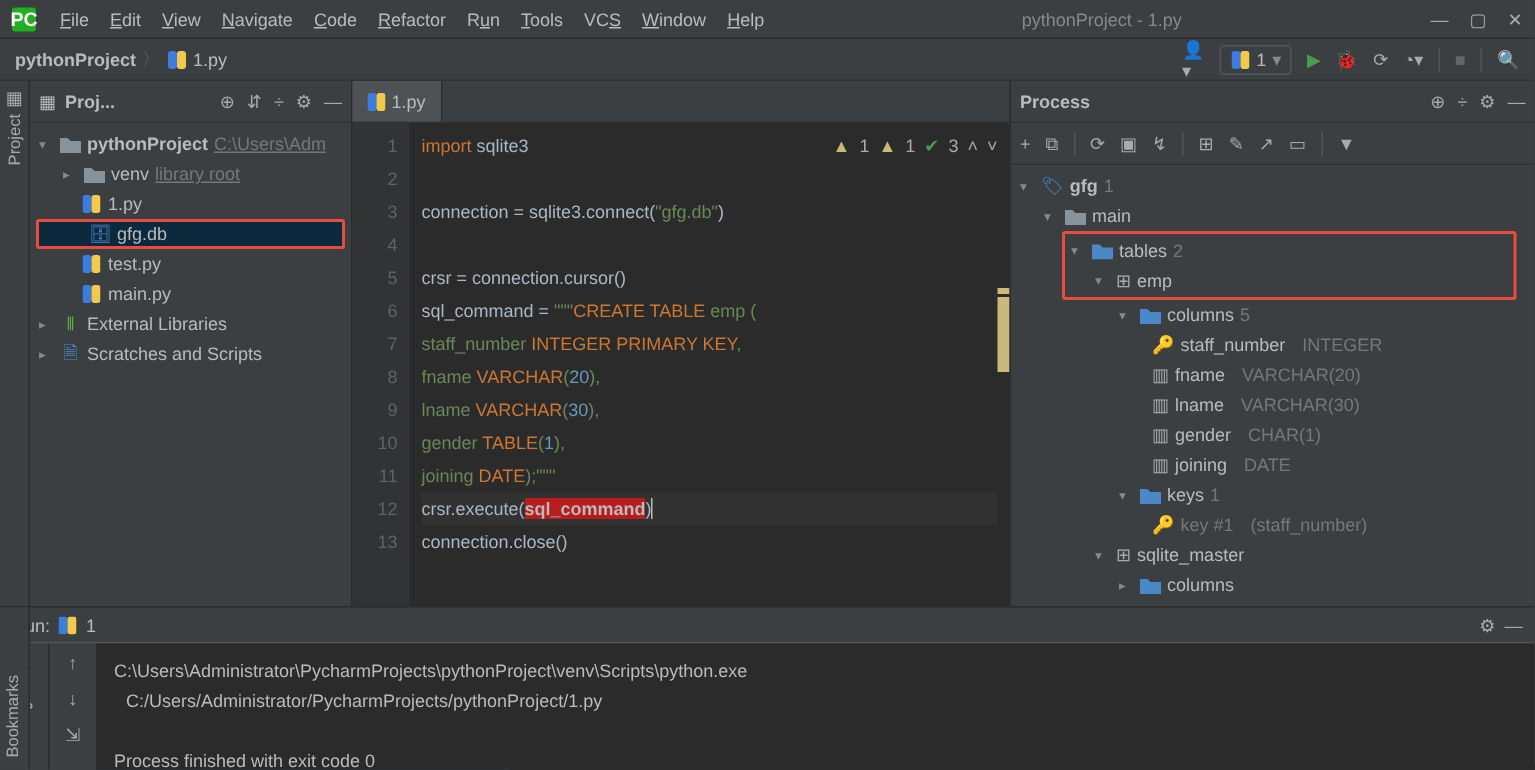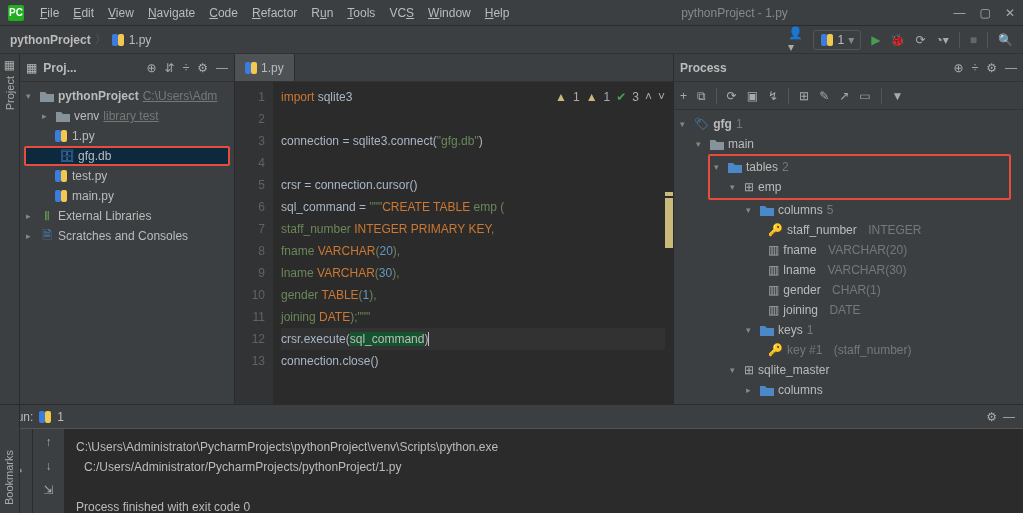--- a/index.html
+++ b/index.html
@@ -1,18 +1,18 @@
 <!DOCTYPE html>
 <html><head>
 <meta charset="utf-8">
 <style>
 * { margin:0; padding:0; box-sizing:border-box; font-family:'Segoe UI',Arial,sans-serif; font-size:12px; }
 body { background:#3c3f41; color:#bbb; width:1023px; height:513px; overflow:hidden; position:relative; }
 .titlebar { height:26px; background:#3c3f41; display:flex; align-items:center; padding:0 8px; border-bottom:1px solid #2b2b2b;}
-.titlebar .logo { width:16px;height:16px; background:#21af21; border-radius:2px; display:flex;align-items:center;justify-content:center;color:#fff;font-size:10px;font-weight:bold;margin-right:10px;}
+.titlebar .logo { width:16px;height:16px; background:#21af21; border-radius:2px; display:flex;align-items:center;justify-content:center;color:#fff;font-size:13px;font-weight:bold;margin-right:10px;}
 .menubar { display:flex; gap:2px; }
 .menubar span { padding:2px 6px; cursor:pointer; }
 .menubar span u { text-decoration:underline; }
 .title-center { flex:1; text-align:center; color:#888;}
 .winctrl { display:flex; gap:14px; color:#aaa; margin-left:auto;}
 .breadcrumb { height:28px; display:flex; align-items:center; padding:0 10px; background:#3c3f41; border-bottom:1px solid #323232;}
 .breadcrumb .crumb { display:flex;align-items:center;gap:4px;}
 .breadcrumb .sep { margin:0 4px;color:#666;}
 .breadcrumb .pyicon{width:14px;height:14px;display:inline-flex;align-items:center;justify-content:center;}
 .rightctrls{margin-left:auto;display:flex;align-items:center;gap:10px;}
@@ -37,21 +37,21 @@
 .editor-tab{display:flex;align-items:center;gap:4px;padding:0 10px;height:100%;background:#4e5254;border-right:1px solid #2b2b2b;}
 .editor-body{flex:1;display:flex;position:relative;overflow:hidden;}
 .gutter{width:38px;background:#313335;text-align:right;padding:4px 8px 4px 0;color:#606366;font-family:Consolas,monospace;font-size:12px;line-height:22px;}
 .code{flex:1;padding:4px 8px;font-family:Consolas,monospace;font-size:12px;line-height:22px;position:relative;}
 .code .line{white-space:pre;}
 .kw{color:#cc7832;}
 .str{color:#6a8759;}
 .strkw{color:#cc7832;}
 .num{color:#6897bb;}
 .ident{color:#a9b7c6;}
-.hl{background:#14532d;}
+.hl{background:#b91c1c;font-weight:bold;}
 .cursor{border-right:1px solid #bbb;}
 .sel-line{background:#323232;}
 .status-icons{position:absolute;top:4px;right:8px;display:flex;gap:6px;align-items:center;color:#aaa;font-size:11px;}
 .warn{color:#c9ba7a;}
 .ok{color:#499c54;}
 .editor-stripe{position:absolute;right:0;top:0;width:10px;height:100%;}
 .stripe-mark{position:absolute;right:0;width:8px;height:4px;}
 .db-panel{width:350px;background:#3c3f41;border-left:1px solid #2b2b2b;display:flex;flex-direction:column;}
 .db-toolbar{height:28px;display:flex;align-items:center;padding:0 6px;gap:10px;border-bottom:1px solid #323232;color:#aaa;}
 .db-toolbar .sep-v{width:1px;height:16px;background:#555;}
@@ -162,21 +162,21 @@
         <span class="dim">C:\Users\Adm</span>
       </div>
       <div class="tree-row" style="padding-left:22px;">
         <span class="arrow">▸</span>
         <span class="ficon">
             <svg width="14" height="12">
               <path class="folder-svg" d="M0 2h5l2 2h7v8H0z"></path>
             </svg>
           </span>
         <span>venv</span>
-        <span class="dim">library test</span>
+        <span class="dim">library root</span>
       </div>
       <div class="tree-row" style="padding-left:34px;">
         <span class="ficon">
             <svg width="12" height="12">
               <rect class="py-blue" x="0" y="0" width="6" height="12" rx="2"></rect>
               <rect class="py-yellow" x="6" y="0" width="6" height="12" rx="2"></rect>
             </svg>
           </span>
         <span>1.py</span>
       </div>
@@ -203,21 +203,21 @@
         <span>main.py</span>
       </div>
       <div class="tree-row">
         <span class="arrow">▸</span>
         <span class="ficon" style="color:#68b04d;">⦀</span>
         <span>External Libraries</span>
       </div>
       <div class="tree-row">
         <span class="arrow">▸</span>
         <span class="ficon" style="color:#4a88c7;">🗎</span>
-        <span>Scratches and Consoles</span>
+        <span>Scratches and Scripts</span>
       </div>
     </div>
   </div>
 
   <div class="editor-area">
     <div class="editor-tabs">
       <div class="editor-tab">
         <span class="pyicon">
             <svg width="12" height="12">
               <rect class="py-blue" x="0" y="0" width="6" height="12" rx="2"></rect>

